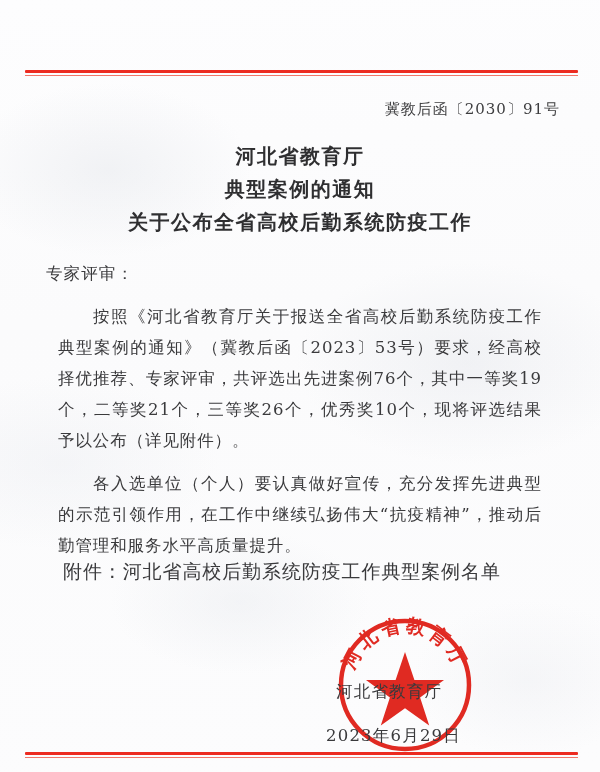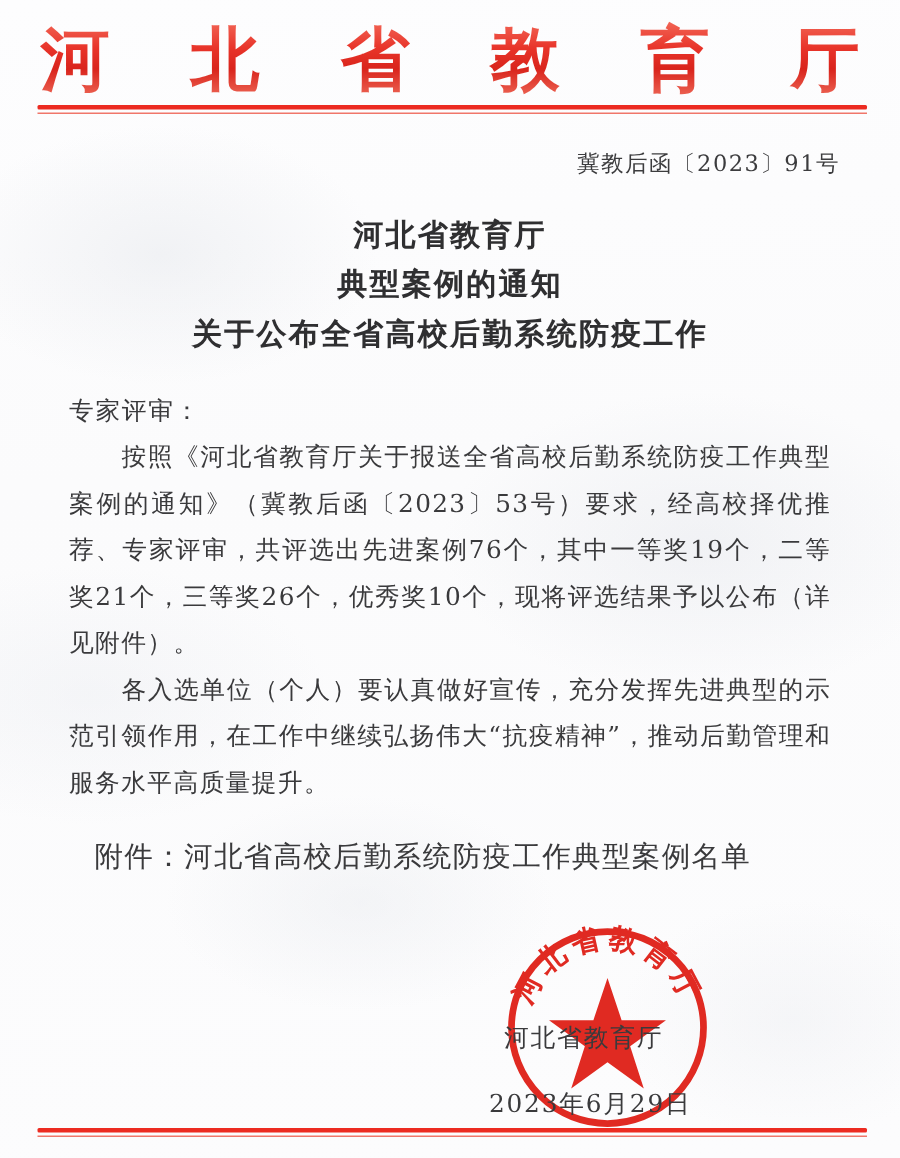--- a/index.html
+++ b/index.html
@@ -115,21 +115,21 @@
     color: #3a3a3c;
   }
   .para {
     font-size: 16.5px;
     line-height: 31px;
     letter-spacing: 0.9px;
     text-align: justify;
     text-align-last: left;
     text-indent: 35px;
     color: #3a3a3c;
-    margin: 0;
+    margin: 12px;
   }
   .para + .para { margin-top: 0; }
 
   .attachment {
     position: absolute;
     top: 556px;
     left: 28px;
     width: 508px;
     font-size: 19px;
     line-height: 31px;
@@ -181,29 +181,28 @@
     font-family: "DejaVu Serif", "Liberation Serif", serif;
     font-weight: bold;
     fill: #e02a22;
   }
 </style>
 </head>
 <body>
 
 <div class="page">
 
-  <div class="letterhead">河 北 省 教 育 厅</div>
 
   <div class="rule-top">
     <div class="rule-thick"></div>
     <div class="rule-gap"></div>
     <div class="rule-thin"></div>
   </div>
 
-  <div class="doc-number">冀教后函〔2023〕91号</div>
+  <div class="doc-number">冀教后函〔2030〕91号</div>
 
   <div class="title-block">
     <div class="title-line">河北省教育厅</div>
     <div class="title-line">典型案例的通知</div>
     <div class="title-line">关于公布全省高校后勤系统防疫工作</div>
   </div>
 
   <div class="body-block">
     <div class="salutation">专家评审：</div>
     <p class="para">按照《河北省教育厅关于报送全省高校后勤系统防疫工作典型案例的通知》（冀教后函〔2023〕53号）要求，经高校择优推荐、专家评审，共评选出先进案例76个，其中一等奖19个，二等奖21个，三等奖26个，优秀奖10个，现将评选结果予以公布（详见附件）。</p>

